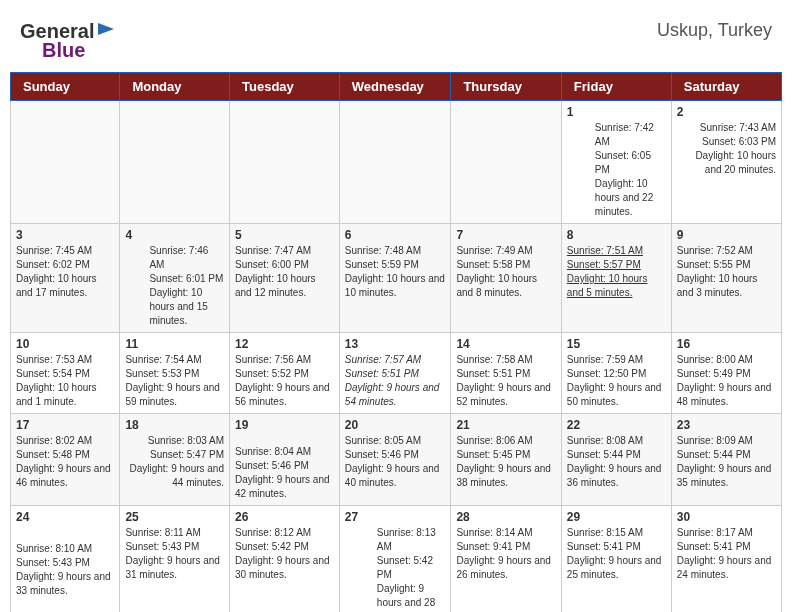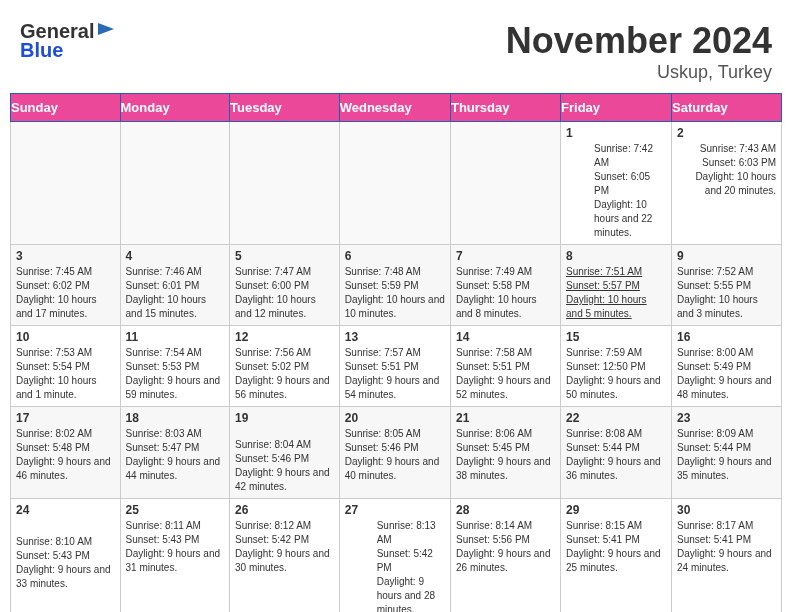--- a/index.html
+++ b/index.html
@@ -14,44 +14,44 @@
       display: flex;
       justify-content: space-between;
       align-items: flex-start;
       padding: 10px 10px 5px 10px;
     }
     .logo {
       display: flex;
       align-items: center;
     }
     .logo-general { color: #333; }
-    .logo-blue { color: #1d4ed8; }
+    .logo-blue { color: #701a75; margin-left: 22px; }
     .title-block {
       text-align: right;
     }
     .month-title {
       font-size: 36px;
       font-weight: bold;
       color: #333;
     }
     .location {
       font-size: 18px;
       color: #555;
     }
     .calendar {
       width: 100%;
       border-collapse: collapse;
       margin-top: 5px;
     }
     .calendar th {
-      background-color: #ec4899;
+      background-color: #7f1d1d;
       color: #fff;
       font-size: 13px;
       font-weight: bold;
-      padding: 6px 0;
+      padding: 6px 12px;
       border: 1px solid #2060b0;
       text-align: left;
     }
     .calendar td {
       border: 1px solid #ccc;
       vertical-align: top;
       padding: 4px 5px;
       font-size: 10px;
       color: #333;
       width: 113px;
@@ -84,21 +84,20 @@
       <div style="display:flex;align-items:center;">
         <span class="logo-general" style="font-size:20px;font-weight:bold;">General</span>
         <svg width="20" height="20" viewBox="0 0 20 20" style="margin-left:2px;margin-bottom:2px;">
           <polygon points="2,2 18,8 2,14" fill="#2a6ab5"></polygon>
         </svg>
       </div>
       <div class="logo-blue" style="font-size:20px;font-weight:bold;margin-top:-4px;">Blue</div>
     </div>
   </div>
   <div class="title-block">
-    <div class="month-title">November 2024</div>
     <div class="location">Uskup, Turkey</div>
   </div>
 </div>
 
 <table class="calendar">
   <thead>
     <tr id="header-row">
     <th>Sunday</th>
         <th>Monday</th>
         <th>Tuesday</th>
@@ -130,21 +129,21 @@
       </tr>
       <tr>
         <td>
           <span class="day-number">3</span>
           <div class="cell-content" style="white-space: pre-line;">Sunrise: 7:45 AM
 Sunset: 6:02 PM
 Daylight: 10 hours and 17 minutes.</div>
         </td>
         <td>
           <span class="day-number">4</span>
-          <div class="cell-content" style="white-space: pre-line;">Sunrise: 7:46 AM
+          <div class="cell-content" style="white-space: pre-line; margin-left: 24px;">Sunrise: 7:46 AM
 Sunset: 6:01 PM
 Daylight: 10 hours and 15 minutes.</div>
         </td>
         <td>
           <span class="day-number">5</span>
           <div class="cell-content" style="white-space: pre-line;">Sunrise: 7:47 AM
 Sunset: 6:00 PM
 Daylight: 10 hours and 12 minutes.</div>
         </td>
         <td>
@@ -181,26 +180,26 @@
         </td>
         <td>
           <span class="day-number">11</span>
           <div class="cell-content" style="white-space: pre-line;">Sunrise: 7:54 AM
 Sunset: 5:53 PM
 Daylight: 9 hours and 59 minutes.</div>
         </td>
         <td>
           <span class="day-number">12</span>
           <div class="cell-content" style="white-space: pre-line;">Sunrise: 7:56 AM
-Sunset: 5:02 PM
+Sunset: 5:52 PM
 Daylight: 9 hours and 56 minutes.</div>
         </td>
         <td>
           <span class="day-number">13</span>
-          <div class="cell-content" style="white-space: pre-line;">Sunrise: 7:57 AM
+          <div class="cell-content" style="white-space: pre-line; font-style: italic;">Sunrise: 7:57 AM
 Sunset: 5:51 PM
 Daylight: 9 hours and 54 minutes.</div>
         </td>
         <td>
           <span class="day-number">14</span>
           <div class="cell-content" style="white-space: pre-line;">Sunrise: 7:58 AM
 Sunset: 5:51 PM
 Daylight: 9 hours and 52 minutes.</div>
         </td>
         <td>
@@ -218,21 +217,21 @@
       </tr>
       <tr>
         <td>
           <span class="day-number">17</span>
           <div class="cell-content" style="white-space: pre-line;">Sunrise: 8:02 AM
 Sunset: 5:48 PM
 Daylight: 9 hours and 46 minutes.</div>
         </td>
         <td>
           <span class="day-number">18</span>
-          <div class="cell-content" style="white-space: pre-line;">Sunrise: 8:03 AM
+          <div class="cell-content" style="white-space: pre-line; text-align: right;">Sunrise: 8:03 AM
 Sunset: 5:47 PM
 Daylight: 9 hours and 44 minutes.</div>
         </td>
         <td>
           <span class="day-number">19</span>
           <div class="cell-content" style="white-space: pre-line; margin-top: 13px;">Sunrise: 8:04 AM
 Sunset: 5:46 PM
 Daylight: 9 hours and 42 minutes.</div>
         </td>
         <td>
@@ -281,21 +280,21 @@
         </td>
         <td>
           <span class="day-number">27</span>
           <div class="cell-content" style="white-space: pre-line; margin-left: 32px;">Sunrise: 8:13 AM
 Sunset: 5:42 PM
 Daylight: 9 hours and 28 minutes.</div>
         </td>
         <td>
           <span class="day-number">28</span>
           <div class="cell-content" style="white-space: pre-line;">Sunrise: 8:14 AM
-Sunset: 5:56 PM
+Sunset: 9:41 PM
 Daylight: 9 hours and 26 minutes.</div>
         </td>
         <td>
           <span class="day-number">29</span>
           <div class="cell-content" style="white-space: pre-line;">Sunrise: 8:15 AM
 Sunset: 5:41 PM
 Daylight: 9 hours and 25 minutes.</div>
         </td>
         <td>
           <span class="day-number">30</span>

